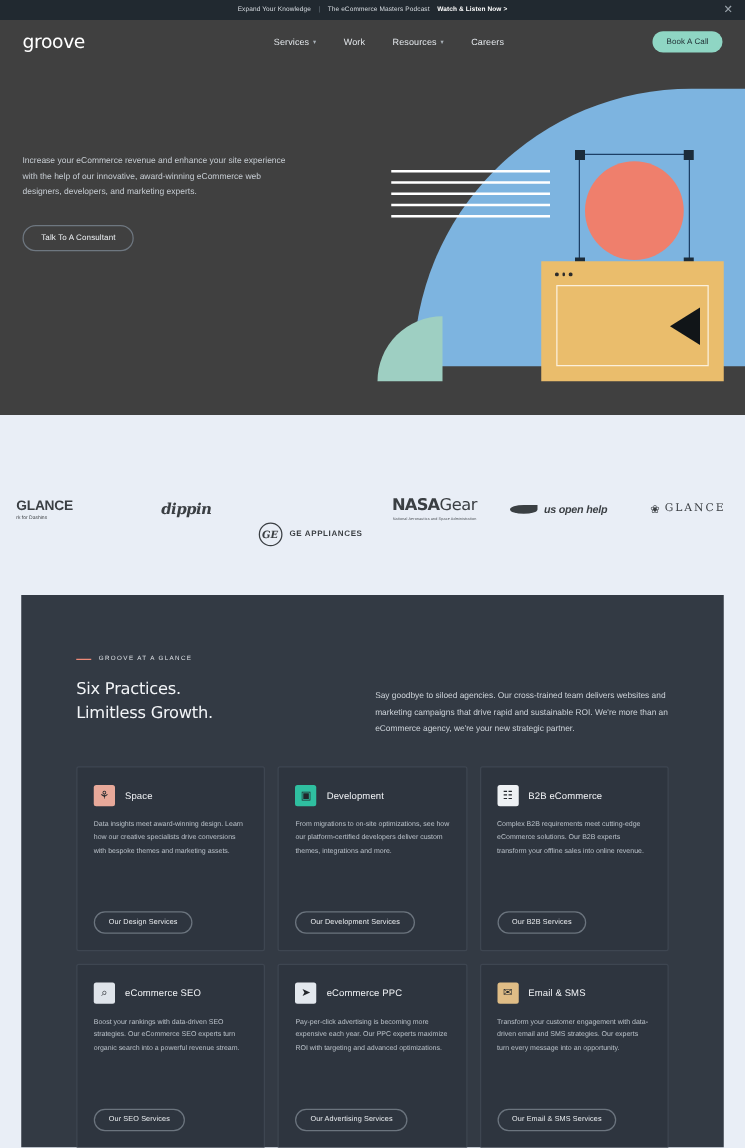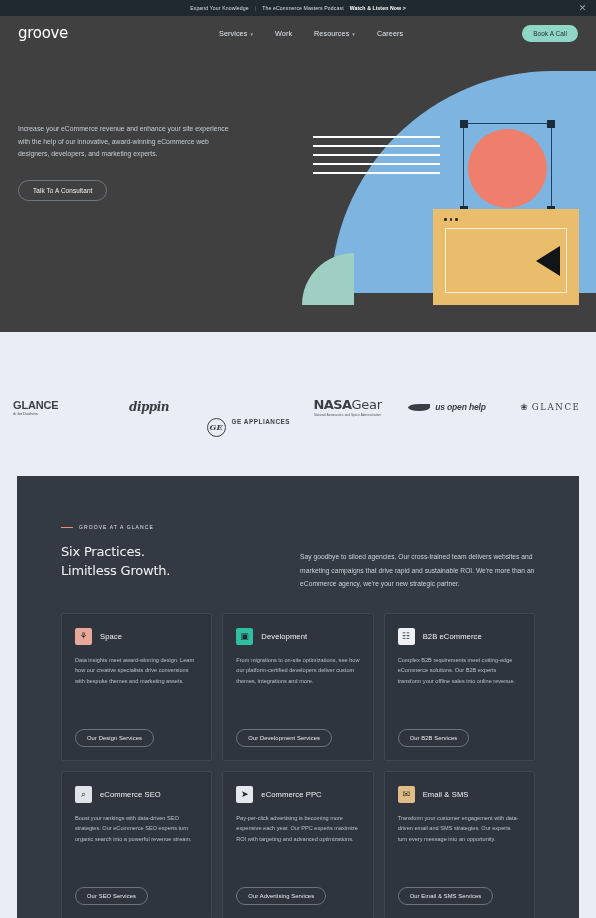--- a/index.html
+++ b/index.html
@@ -115,21 +115,21 @@
     display: flex; align-items: center;
   }
   .logo-cell {
     flex: 1; display: flex; align-items: center; justify-content: center;
     color: #23272b; opacity: .88;
   }
   .lg-gworks { font-size: 11px; font-weight: bold; letter-spacing: -.2px; margin-left: -28px; }
   .lg-gworks small { display:block; font-size: 4px; font-weight: normal; letter-spacing: 0; }
   .lg-dippin { font-size: 12px; font-weight: bold; font-style: italic;
     font-family: "DejaVu Serif", serif; letter-spacing: -.5px; }
-  .ge-wrap { display: flex; gap: 6px; margin-top: 40px; }
+  .ge-wrap { display: flex; align-items: center; gap: 6px; margin-top: 40px; }
   .ge-mark {
     width: 19px; height: 19px; border-radius: 50%; border: 1.5px solid #22262a;
     display:flex; align-items:center; justify-content:center;
     font-size: 8px; font-style: italic; font-family: "DejaVu Serif", serif; font-weight: bold;
   }
   .ge-text { font-size: 6.4px; font-weight: bold; letter-spacing: .5px; }
   .nasa-wrap { text-align: center; }
   .nasa-top { font-size: 13px; font-weight: bold; letter-spacing: -.6px;
     font-family: "DejaVu Sans", sans-serif; }
   .nasa-top i { font-style: normal; font-weight: normal; letter-spacing: -.3px; }

